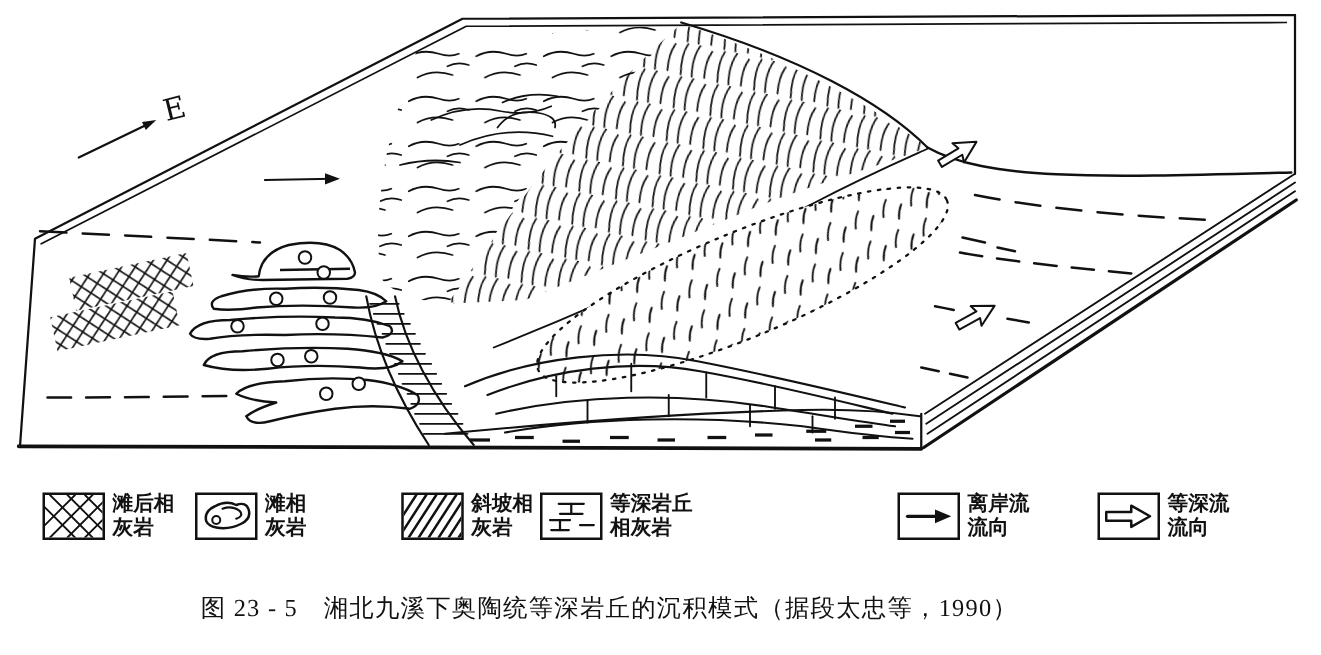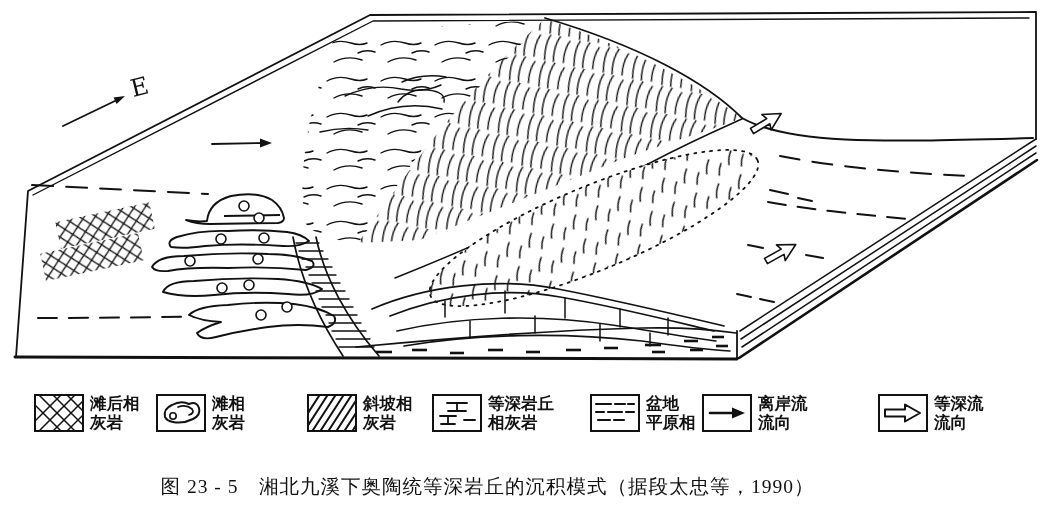--- a/index.html
+++ b/index.html
@@ -225,21 +225,21 @@
           <path class="stroke" stroke-width="1.7" d="M20,11 Q28,8 34,13 Q37,17 31,19"></path>
           <circle class="stroke" stroke-width="1.6" cx="15" cy="20" r="3.2"></circle>
         </svg>
       </div>
       <div class="leg-label">
         <div>滩相</div>
         <div>灰岩</div>
       </div>
     </div>
 
-    <div class="leg-item" style="left:307px">
+    <div class="leg-item" style="left:321px">
       <div class="leg-box">
         <svg width="46" height="34" viewBox="0 0 46 34">
           <g class="stroke" stroke-width="2">
             <path d="M-12,34 L10,0"></path>
               <path d="M-4,34 L18,0"></path>
               <path d="M4,34 L26,0"></path>
             <path d="M12,34 L34,0"></path>
               <path d="M20,34 L42,0"></path>
               <path d="M28,34 L50,0"></path>
             <path d="M36,34 L58,0"></path>
@@ -266,42 +266,22 @@
             <path d="M30,24 H41"></path>
           </g>
         </svg>
       </div>
       <div class="leg-label">
         <div>等深岩丘</div>
         <div>相灰岩</div>
       </div>
     </div>
 
-    <div class="leg-item" style="left:590px">
-      <div class="leg-box">
-        <svg width="46" height="34" viewBox="0 0 46 34">
-          <g class="stroke" stroke-width="2.2">
-            <path d="M4,8 H19"></path>
-              <path d="M23,8 H33"></path>
-              <path d="M36,8 H42"></path>
-            <path d="M4,16 H12"></path>
-              <path d="M16,16 H30"></path>
-              <path d="M34,16 H42"></path>
-            <path d="M6,24 H18"></path>
-              <path d="M22,24 H32"></path>
-          </g>
-        </svg>
-      </div>
-      <div class="leg-label">
-        <div>盆地</div>
-        <div>平原相</div>
-      </div>
-    </div>
-
-    <div class="leg-item" style="left:702px">
+
+    <div class="leg-item" style="left:718px">
       <div class="leg-box">
         <svg width="46" height="34" viewBox="0 0 46 34">
           <path class="stroke" stroke-width="2.6" d="M6,17 H29"></path>
           <polygon fill="#111" points="41,17 28,11.5 28,22.5"></polygon>
         </svg>
       </div>
       <div class="leg-label">
         <div>离岸流</div>
         <div>流向</div>
       </div>

